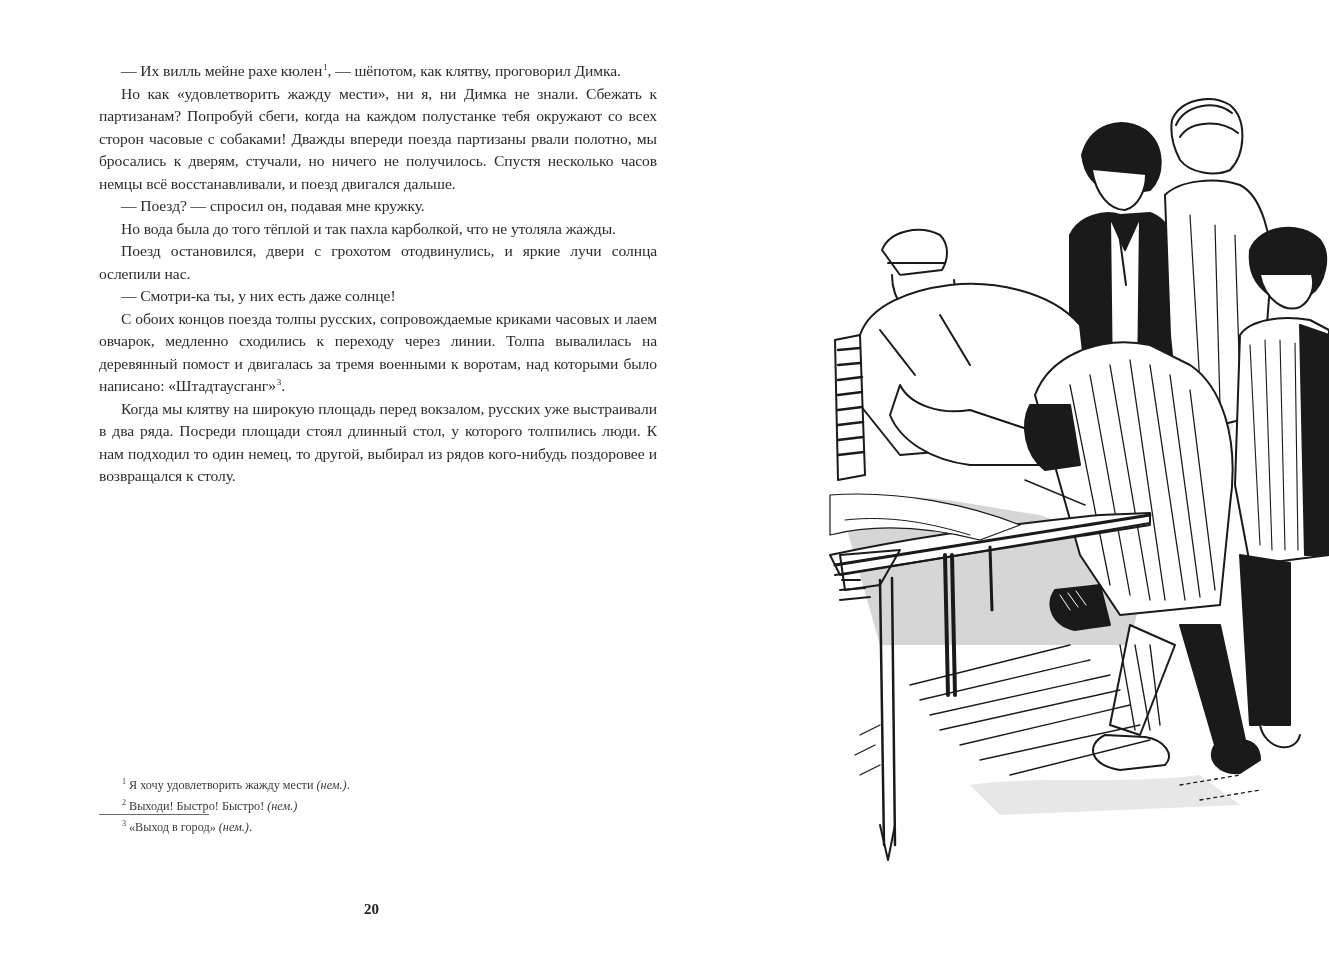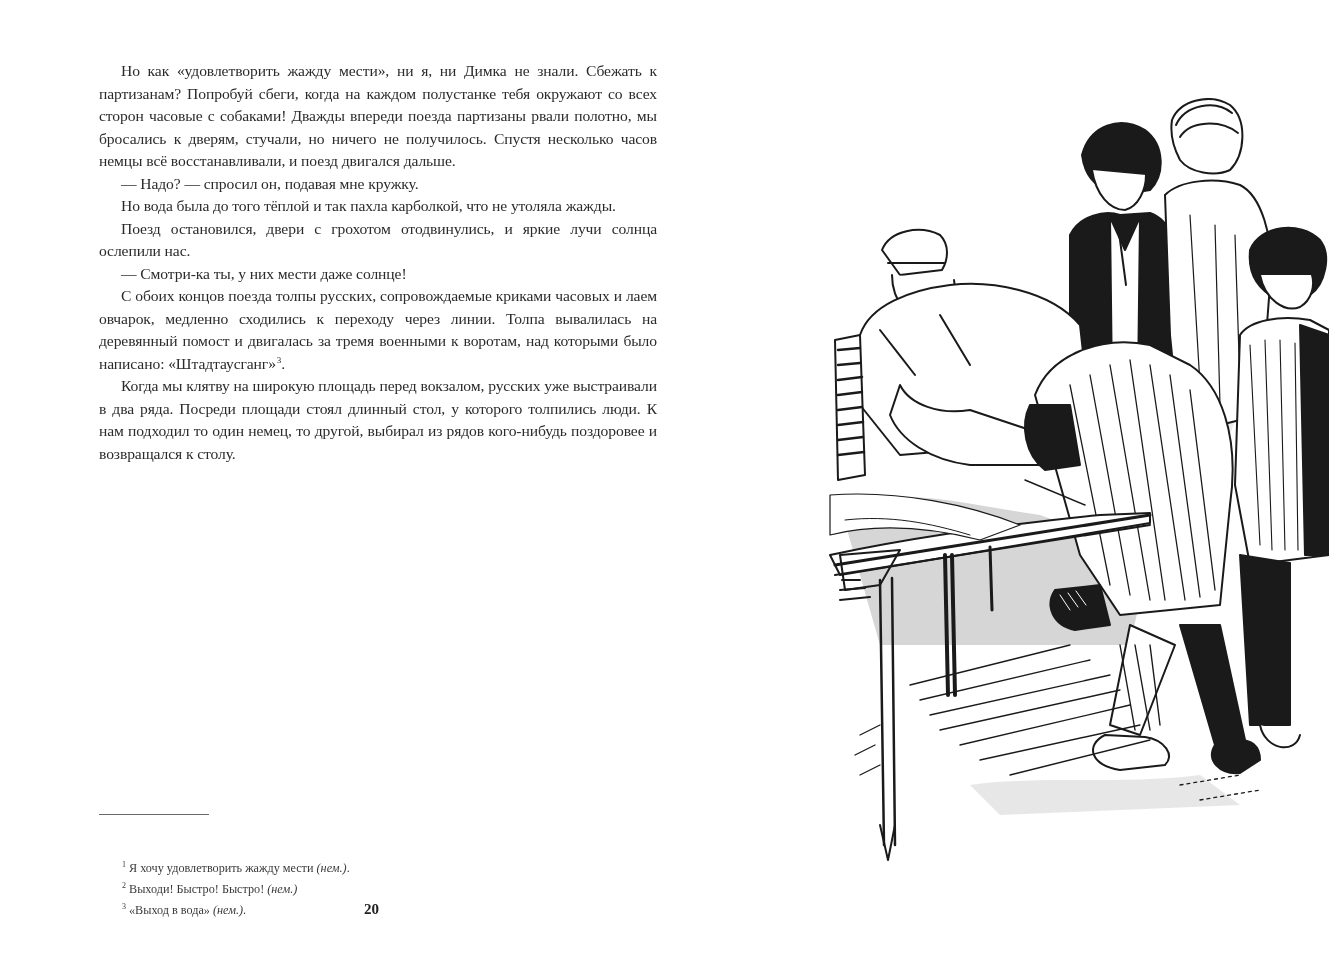--- a/index.html
+++ b/index.html
@@ -20,21 +20,21 @@
     text-align: justify; hyphens: manual;
     letter-spacing: -0.1px;
   }
   .text-block p { margin: 0; text-indent: 22px; }
   sup.fn { font-size: 9px; line-height: 0; vertical-align: 6px; margin-left: 1px; }
   .footnote-rule {
     position: absolute; left: 99px; top: 814px; width: 110px; height: 0;
     border-top: 1px solid #6a6a6a;
   }
   .footnotes {
-    position: absolute; left: 122px; top: 856px; width: 520px;
+    position: absolute; left: 122px; top: 773px; width: 520px;
     font-size: 12.2px; line-height: 18px; color: #3a3a3a;
   }
   .footnotes .fn-line { white-space: nowrap; }
   .footnotes .fn-num { font-size: 8px; vertical-align: 5px; margin-right: 3px; }
   .footnotes em { font-style: italic; }
   .page-number {
     position: absolute; left: 364px; top: 901px; width: 24px; 
     font-size: 15px; font-weight: bold; color: #222;
   }
   .page-right {
@@ -45,33 +45,34 @@
   }
   .illustration svg { width: 100%; height: 100%; display: block; }
 </style>
 </head>
 <body>
 
 <div class="spread">
 
   <div class="page-left">
     <div class="text-block" id="text-block">
+        <p><span>— Их вилль мейне рахе кюлен</span><sup class="fn">1</sup><span>, — шёпотом, как клятву, проговорил Димка.</span></p>
         <p><span>Но как «удовлетворить жажду мести», ни я, ни Димка не знали. Сбежать к партизанам? Попробуй сбеги, когда на каждом полустанке тебя окружают со всех сторон часовые с собаками! Дважды впереди поезда партизаны рвали полотно, мы бросались к дверям, стучали, но ничего не получилось. Спустя несколько часов немцы всё восстанавливали, и поезд двигался дальше.</span></p>
-        <p><span>— Надо? — спросил он, подавая мне кружку.</span></p>
+        <p><span>— Поезд? — спросил он, подавая мне кружку.</span></p>
         <p><span>Но вода была до того тёплой и так пахла карболкой, что не утоляла жажды.</span></p>
         <p><span>Поезд остановился, двери с грохотом отодвинулись, и яркие лучи солнца ослепили нас.</span></p>
-        <p><span>— Смотри-ка ты, у них мести даже солнце!</span></p>
+        <p><span>— Смотри-ка ты, у них есть даже солнце!</span></p>
         <p><span>С обоих концов поезда толпы русских, сопровождаемые криками часовых и лаем овчарок, медленно сходились к переходу через линии. Толпа вывалилась на деревянный помост и двигалась за тремя военными к воротам, над которыми было написано: «Штадтаусганг»</span><sup class="fn">3</sup><span>.</span></p>
         <p><span>Когда мы клятву на широкую площадь перед вокзалом, русских уже выстраивали в два ряда. Посреди площади стоял длинный стол, у которого толпились люди. К нам подходил то один немец, то другой, выбирал из рядов кого-нибудь поздоровее и возвращался к столу.</span></p>
       </div>
     <div class="footnote-rule"></div>
     <div class="footnotes" id="footnotes">
         <div class="fn-line"><span class="fn-num">1</span><span>Я хочу удовлетворить жажду мести </span><em>(нем.)</em><span>.</span></div>
         <div class="fn-line"><span class="fn-num">2</span><span>Выходи! Быстро! Быстро! </span><em>(нем.)</em><span></span></div>
-        <div class="fn-line"><span class="fn-num">3</span><span>«Выход в вода» </span><em>(нем.)</em><span>.</span></div>
+        <div class="fn-line"><span class="fn-num">3</span><span>«Выход в город» </span><em>(нем.)</em><span>.</span></div>
       </div>
     <div class="page-number">20</div>
   </div>
 
   <div class="page-right">
     <div class="illustration">
       <svg viewBox="0 0 509 790">
         <g fill="none" stroke="#1a1a1a" stroke-width="2" stroke-linecap="round" stroke-linejoin="round">
 
           <g stroke="none" fill="#cfcfcf" opacity="0.85">

